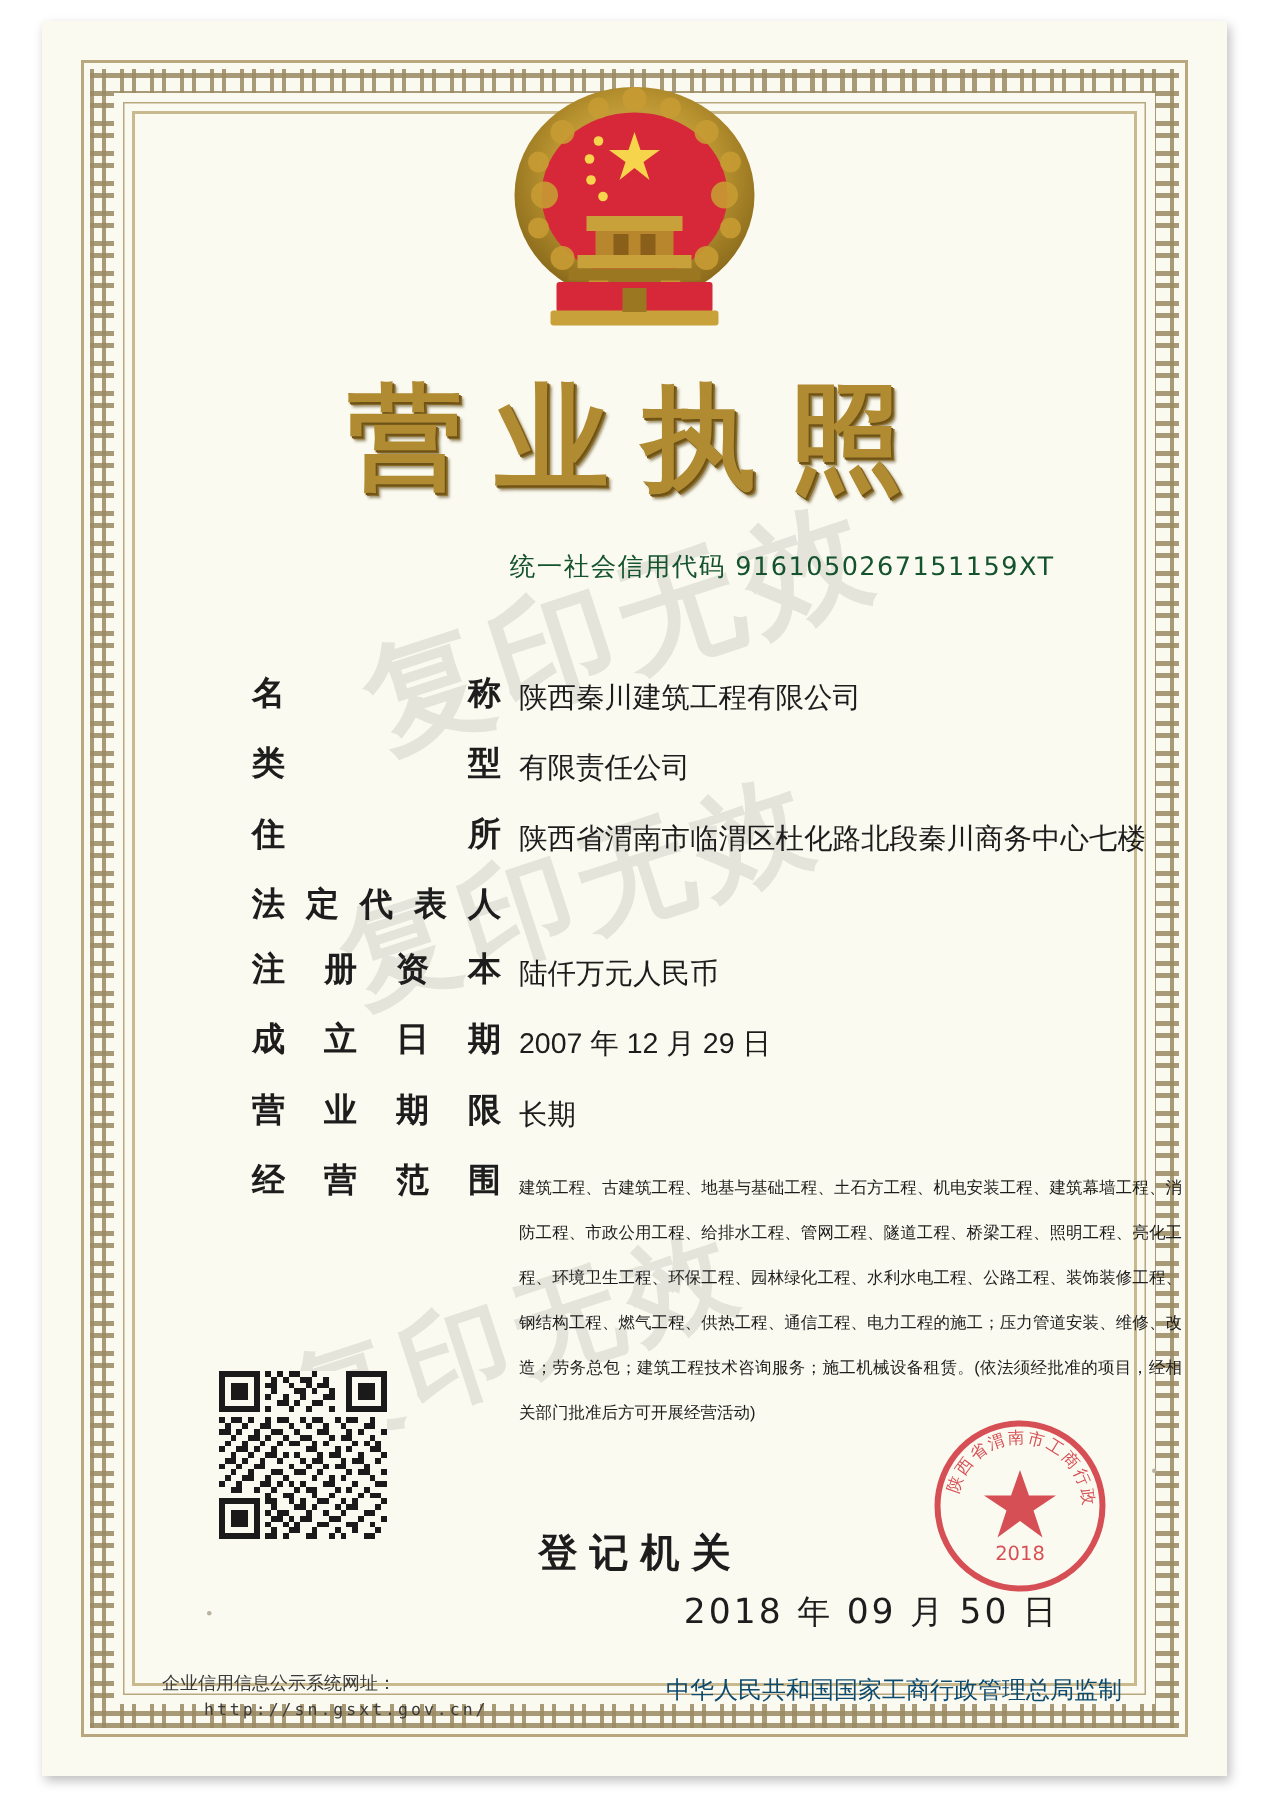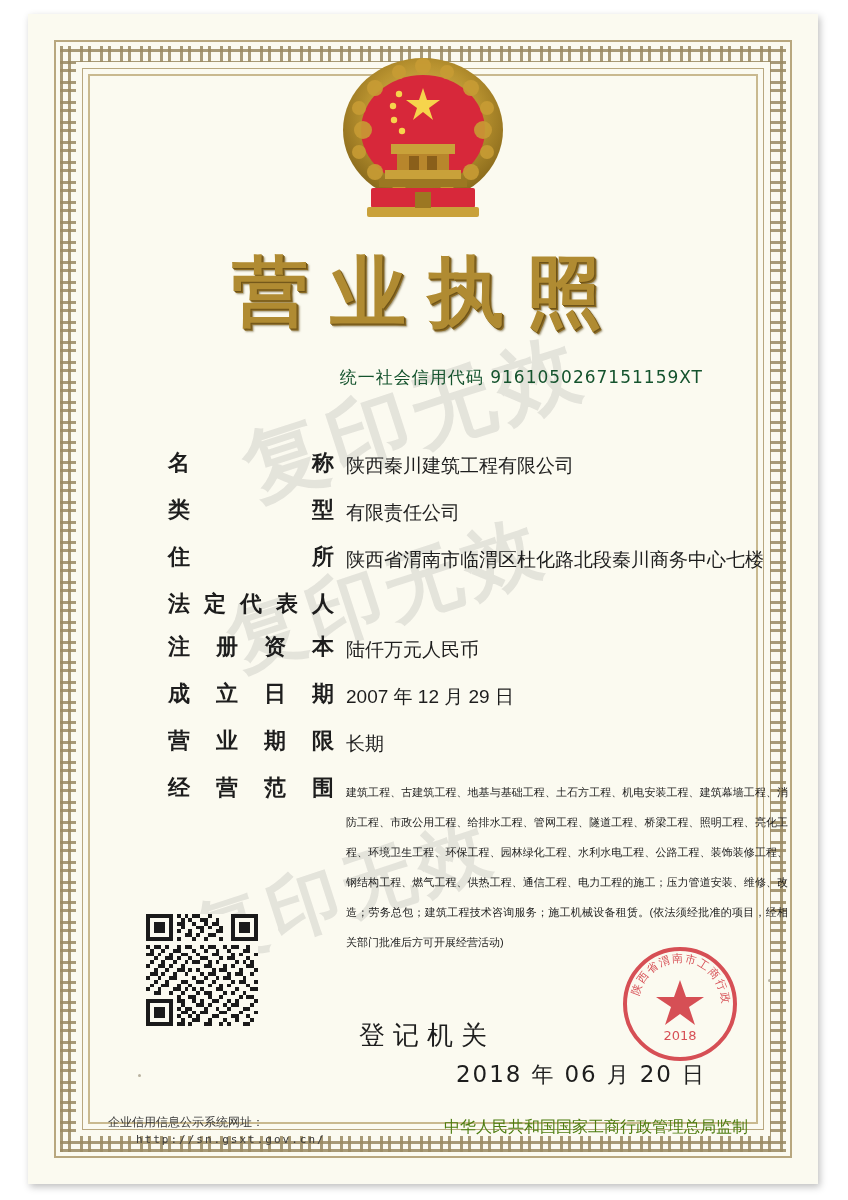--- a/index.html
+++ b/index.html
@@ -171,21 +171,21 @@
 
   
   .registry {
     position: absolute;
     left: 0;
     right: 0;
     top: 1004px;
     text-align: center;
     font-family: "DejaVu Sans", sans-serif;
     font-size: 26px;
-    font-weight: normal;
+    font-weight: bold;
     letter-spacing: 8px;
     text-indent: 8px;
     color: #1d1d1d;
   }
   .issue-date {
     position: absolute;
     right: 112px;
     top: 1046px;
     font-family: "DejaVu Sans", sans-serif;
     font-size: 22px;
@@ -230,21 +230,21 @@
     letter-spacing: 2px;
     font-size: 11px;
     padding-left: 28px;
   }
   .footer-right {
     position: absolute;
     right: 70px;
     bottom: 46px;
     font-family: "DejaVu Sans", sans-serif;
     font-size: 16px;
-    color: #4d7c0f;
+    color: #0c4a6e;
   }
 
   
   .watermark {
     position: absolute;
     font-family: "DejaVu Sans", sans-serif;
     font-weight: bold;
     color: rgba(120,120,120,0.17);
     transform: rotate(-18deg);
     white-space: nowrap;
@@ -635,23 +635,23 @@
           <textPath href="#sealarc" startOffset="6%">陕西省渭南市工商行政管理局</textPath>
         </text>
       </svg>
     </div>
 
     <div class="registry">登记机关</div>
 
     <div class="issue-date">
       <span class="num">2018</span>
       <span>年</span>
-      <span class="num">06</span>
+      <span class="num">09</span>
       <span>月</span>
-      <span class="num">20</span>
+      <span class="num">50</span>
       <span>日</span>
     </div>
 
     <div class="footer-left">
       <div>企业信用信息公示系统网址：</div>
       <div class="url">http://sn.gsxt.gov.cn/</div>
     </div>
     <div class="footer-right">中华人民共和国国家工商行政管理总局监制</div>
 
     <div class="speck" style="left:740px; top:965px;"></div>

